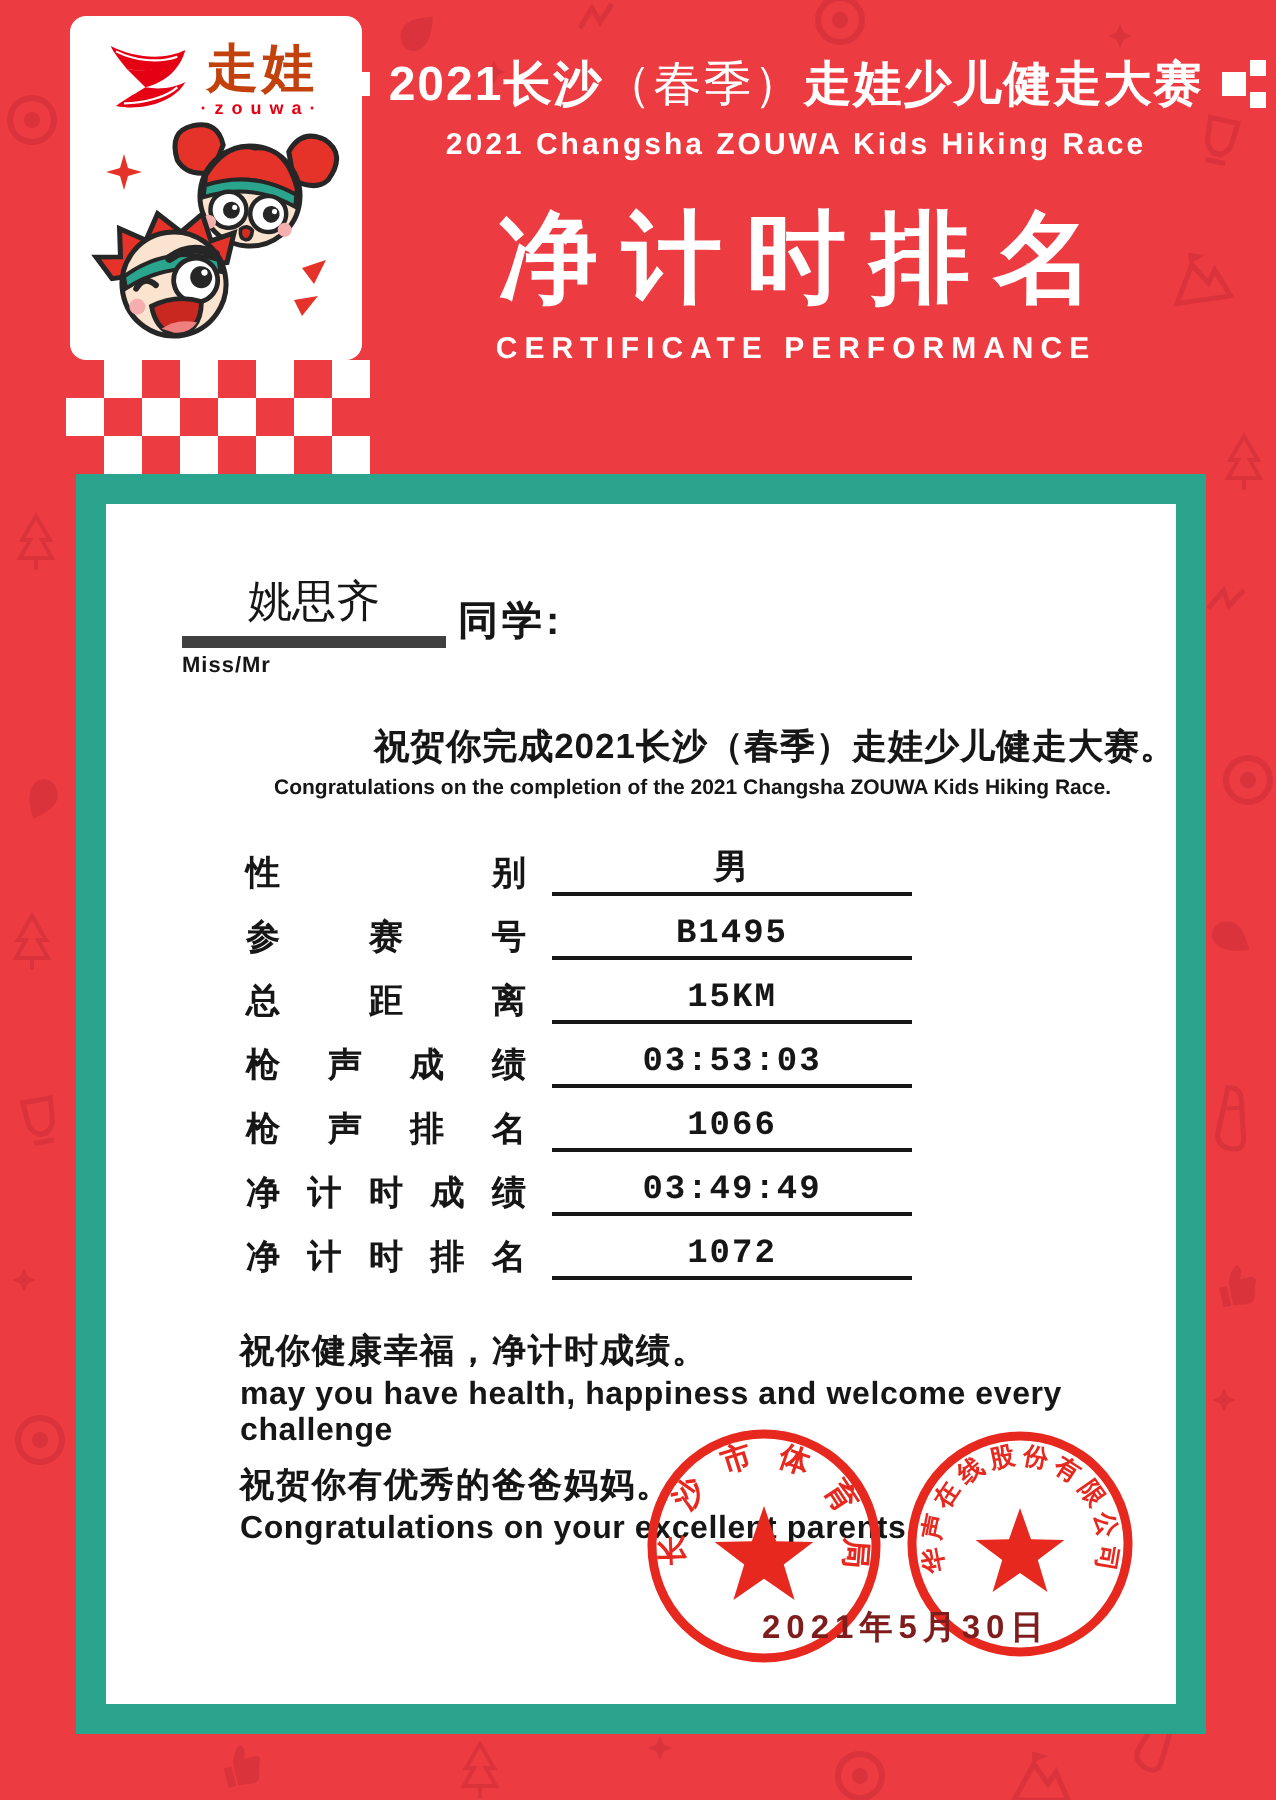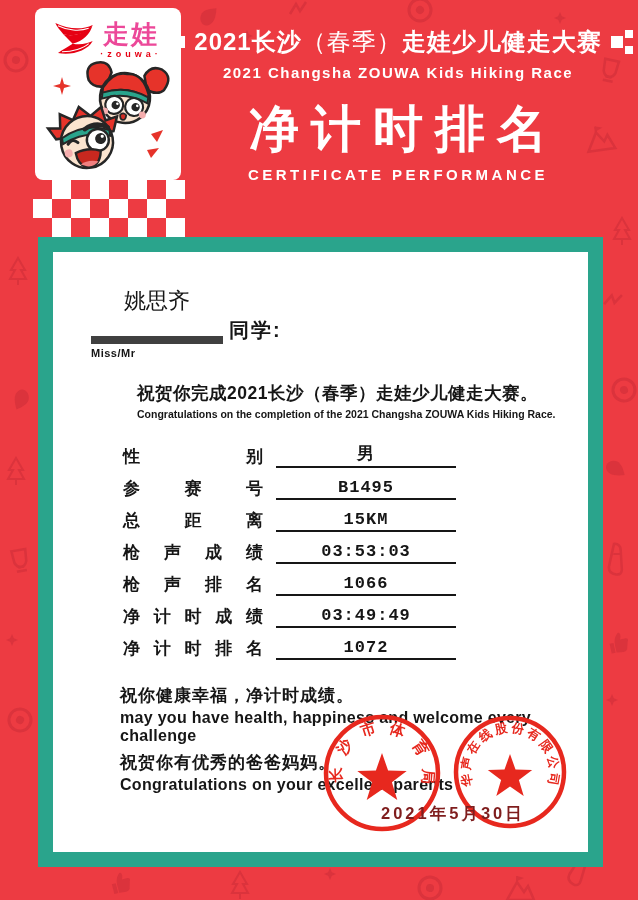--- a/index.html
+++ b/index.html
@@ -21,45 +21,45 @@
   .main-title{font-size:24px;font-weight:bold;letter-spacing:1px;white-space:nowrap;}
   .main-title .season{font-family:"DejaVu Serif",serif;font-weight:normal;}
   .sub-title{margin-top:6px;font-size:15px;font-weight:bold;letter-spacing:1.5px;}
   .cert-title{margin-top:15px;font-size:50px;font-weight:bold;letter-spacing:12px;text-indent:12px;}
   .cert-subtitle{margin-top:3px;font-size:15px;font-weight:bold;letter-spacing:3.5px;}
 
   
   .logo-card{position:absolute;left:35px;top:8px;width:146px;height:172px;background:#fff;border-radius:8px;z-index:2;}
   .logo-row{display:flex;align-items:flex-start;justify-content:center;gap:6px;padding-top:13px;}
   .brand-block{text-align:center;}
-  .brand-cn{color:#ec4899;font-size:26px;font-weight:bold;letter-spacing:2px;line-height:1;}
+  .brand-cn{color:#c2410c;font-size:26px;font-weight:bold;letter-spacing:2px;line-height:1;}
   .brand-en{color:#e60013;font-size:9px;font-weight:bold;letter-spacing:4px;margin-top:2px;}
   .faces{position:absolute;left:0;top:48px;}
 
   
   .checker{position:absolute;left:33px;top:180px;width:152px;height:57px;display:grid;
            grid-template-columns:repeat(8,19px);grid-template-rows:repeat(3,19px);z-index:2;}
   .checker div{width:19px;height:19px;}
   .checker .r{background:#ed3b42;}
   .checker .w{background:#ffffff;}
 
   
   .cert{position:absolute;left:38px;top:237px;width:565px;height:630px;background:#2aa48c;
         box-sizing:border-box;padding:15px;z-index:3;}
   .cert-inner{position:relative;background:#fff;width:100%;height:100%;box-sizing:border-box;
               padding:34px 0 0 38px;color:#161616;}
 
   .name-row{display:flex;align-items:flex-end;}
-  .name-line{width:132px;border-bottom:8px solid #404040;text-align:center;
-             font-family:"DejaVu Serif",serif;font-size:22px;padding-bottom:20px;}
+  .name-line{width:132px;border-bottom:6px solid #404040;text-align:center;
+             font-family:"DejaVu Serif",serif;font-size:22px;padding-bottom:2px;}
   .name-suffix{font-size:20px;font-weight:bold;margin-left:6px;letter-spacing:2px;}
   .missmr{font-size:11px;font-weight:bold;margin-top:3px;letter-spacing:0.5px;}
 
   .congrats{margin-top:22px;margin-left:46px;}
-  .congrats-cn{font-size:17.5px;font-weight:bold;letter-spacing:0.5px;}
+  .congrats-cn{font-size:17.5px;font-weight:bold;letter-spacing:0.5px;text-align:right;}
   .congrats-en{font-size:10.5px;font-weight:bold;margin-top:3px;}
 
   .fields{margin-top:16px;margin-left:32px;}
   .field-row{display:flex;align-items:flex-end;height:32px;}
   .field-label{width:140px;font-size:17px;font-weight:bold;text-align:justify;text-align-last:justify;}
   .field-value{width:180px;margin-left:13px;border-bottom:2px solid #161616;text-align:center;
                font-family:"Liberation Mono",monospace;font-size:17px;font-weight:bold;
                letter-spacing:1px;padding-bottom:1px;}
 
   .wishes{margin-top:24px;margin-left:29px;}

